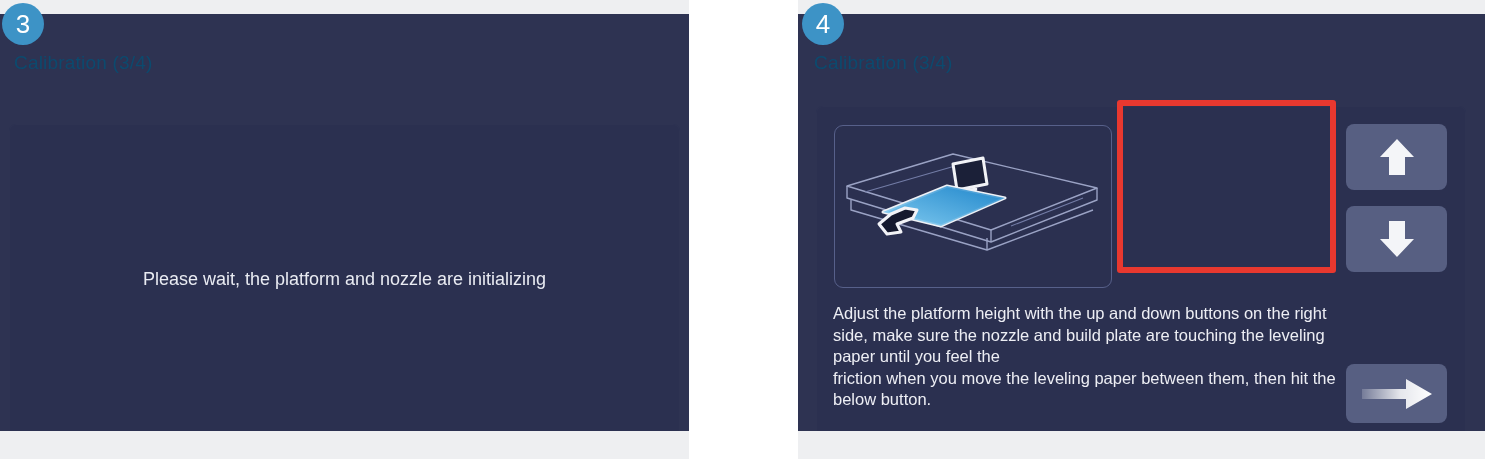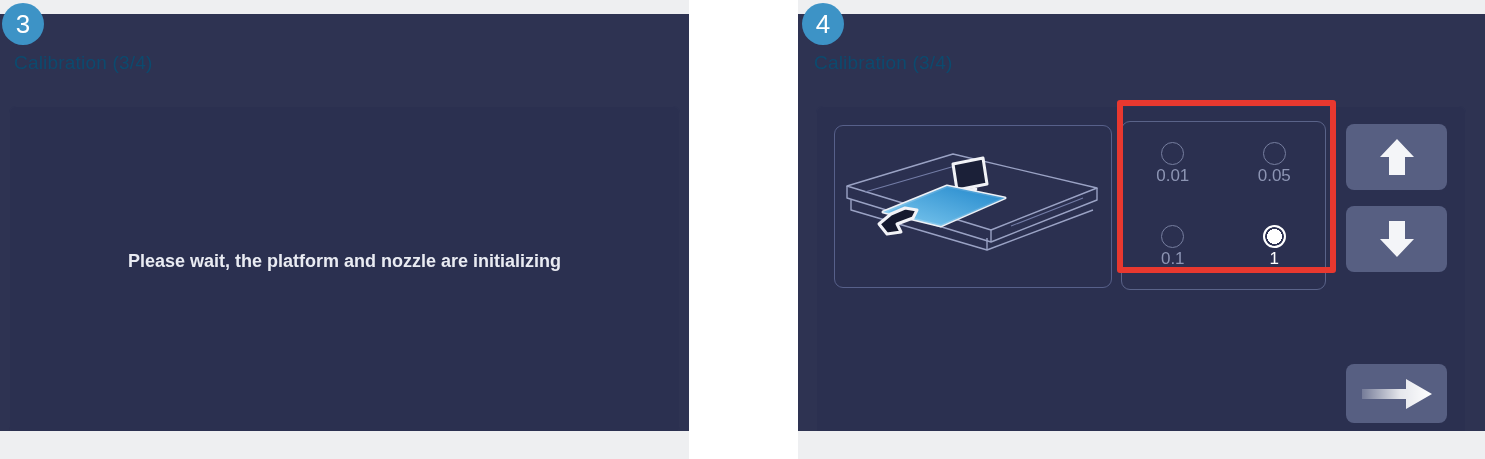--- a/index.html
+++ b/index.html
@@ -77,21 +77,21 @@
   #panel-4 .panel-title { left: 16px; top: 52px; }
 
   
   .content-card {
     position: absolute;
     border-radius: 7px;
     background: #2b3050;
     box-shadow: inset 0 0 0 1px rgba(255,255,255,.015);
   }
   #panel-3 .content-card {
-    left: 9px; top: 92px; width: 671px; height: 328px; font-weight: bold;
+    left: 9px; top: 110px; width: 671px; height: 328px;
   }
   #panel-4 .content-card {
     left: 18px; top: 92px; width: 650px; height: 334px;
   }
 
   
   .wait-msg {
     position: absolute;
     left: 0; top: 0; width: 100%; height: 100%;
     display: flex;
@@ -246,45 +246,20 @@
             <linearGradient id="paperGrad" x1="0" y1="1" x2="1" y2="0">
               <stop offset="0%" stop-color="#8fd3f4"></stop>
               <stop offset="100%" stop-color="#1c82c8"></stop>
             </linearGradient>
           </defs>
 
           <path d="M52 108 L44 98 L56 88 L70 82 L82 84 L78 92 L62 98 L66 106 Z" fill="#15192e" stroke="#f2f3f7" stroke-width="3" stroke-linejoin="round"></path>
         </svg>
       </div>
 
-      <div class="step-card">
-        <div class="radio-grid">
-
-          <div class="radio-opt">
-            <span class="radio-dot"></span>
-            <span class="radio-label">0.01</span>
-          </div>
-
-          <div class="radio-opt">
-            <span class="radio-dot"></span>
-            <span class="radio-label">0.05</span>
-          </div>
-
-          <div class="radio-opt">
-            <span class="radio-dot"></span>
-            <span class="radio-label">0.1</span>
-          </div>
-
-          <div class="radio-opt selected">
-            <span class="radio-dot"></span>
-            <span class="radio-label">1</span>
-          </div>
-
-        </div>
-      </div>
 
       <div class="nav-btn" id="btn-up">
         <svg width="44" height="44" viewBox="0 0 44 44">
           <path d="M22 4 L39 22 L30 22 L30 40 L14 40 L14 22 L5 22 Z" fill="#f4f5f8"></path>
         </svg>
       </div>
 
       <div class="nav-btn" id="btn-down">
         <svg width="44" height="44" viewBox="0 0 44 44">
           <path d="M22 40 L5 22 L14 22 L14 4 L30 4 L30 22 L39 22 Z" fill="#f4f5f8"></path>
@@ -297,20 +272,22 @@
             <linearGradient id="arrGrad" x1="0" y1="0" x2="1" y2="0">
               <stop offset="0%" stop-color="#ffffff" stop-opacity="0.18"></stop>
               <stop offset="55%" stop-color="#ffffff" stop-opacity="0.85"></stop>
               <stop offset="100%" stop-color="#ffffff" stop-opacity="1"></stop>
             </linearGradient>
           </defs>
           <path d="M2 12 L46 12 L46 2 L72 17 L46 32 L46 22 L2 22 Z" fill="url(#arrGrad)"></path>
         </svg>
       </div>
 
+      <div class="instructions">Adjust the platform height with the up and down buttons on the right side, make sure the nozzle and build plate are touching the leveling paper until you feel the
+friction when you move the leveling paper between them, then hit the below button.</div>
 
     </div>
 
   </div>
   <div class="panel-botstrip"></div>
 
   <div class="step-badge">4</div>
   <div class="panel-title">Calibration (3/4)</div>
 </div>
 

